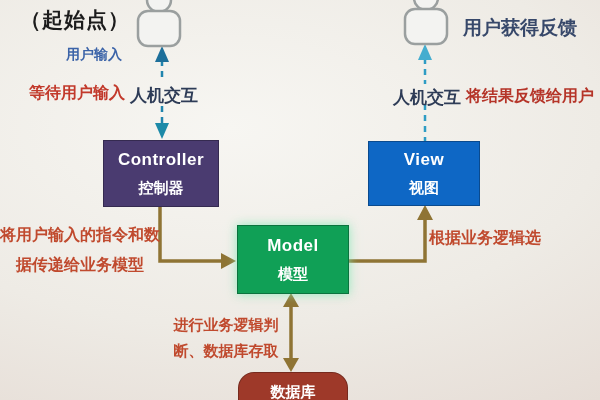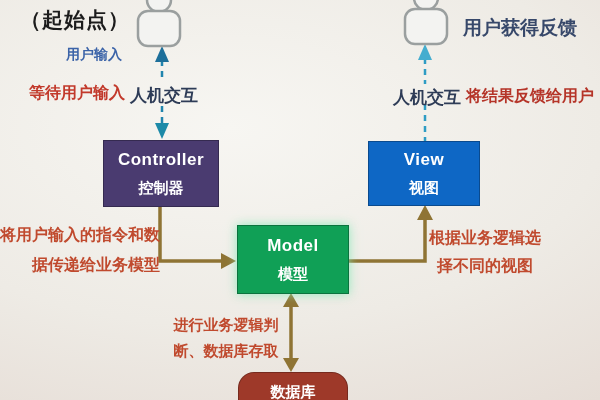--- a/index.html
+++ b/index.html
@@ -30,21 +30,21 @@
   .view{left:368px;top:141px;width:110px;height:63px;background:#0e67c5;}
   .model{left:237px;top:225px;width:110px;height:67px;background:#10a056;
          box-shadow:0 0 10px rgba(130,230,180,.85);}
   .database{
     left:238px;top:372px;width:110px;height:44px;background:#9e3929;
     border-radius:16px;border:1px solid rgba(0,0,0,.25);
     display:flex;justify-content:center;color:#fff;
     font-size:15px;font-weight:bold;padding-top:10px;box-sizing:border-box;
   }
   .edge-label{font-weight:bold;color:#c04a2e;text-align:center;}
-  .lbl-ctrl-model{left:0px;top:220px;width:160px;font-size:16px;line-height:30px;text-align:right;}
+  .lbl-ctrl-model{left:0px;top:220px;width:160px;font-size:16px;line-height:30px;}
   .lbl-model-view{left:422px;top:224px;width:126px;font-size:16px;line-height:28px;text-align:center;}
   .lbl-model-db{left:160px;top:312px;width:132px;font-size:15px;line-height:26px;}
 </style>
 </head>
 <body>
 
 <div id="canvas">
 
   <svg class="abs" style="left:0;top:0" width="600" height="400" viewBox="0 0 600 400">
 
@@ -108,20 +108,19 @@
   <div class="abs database">
     <span>数据库</span>
   </div>
 
   <div class="abs edge-label lbl-ctrl-model">
     <div>将用户输入的指令和数</div>
     <div>据传递给业务模型</div>
   </div>
   <div class="abs edge-label lbl-model-view">
     <div>根据业务逻辑选</div>
-    <div>择不同的视图</div>
   </div>
   <div class="abs edge-label lbl-model-db">
     <div>进行业务逻辑判</div>
     <div>断、数据库存取</div>
   </div>
 
 </div>
 
 </body></html>

